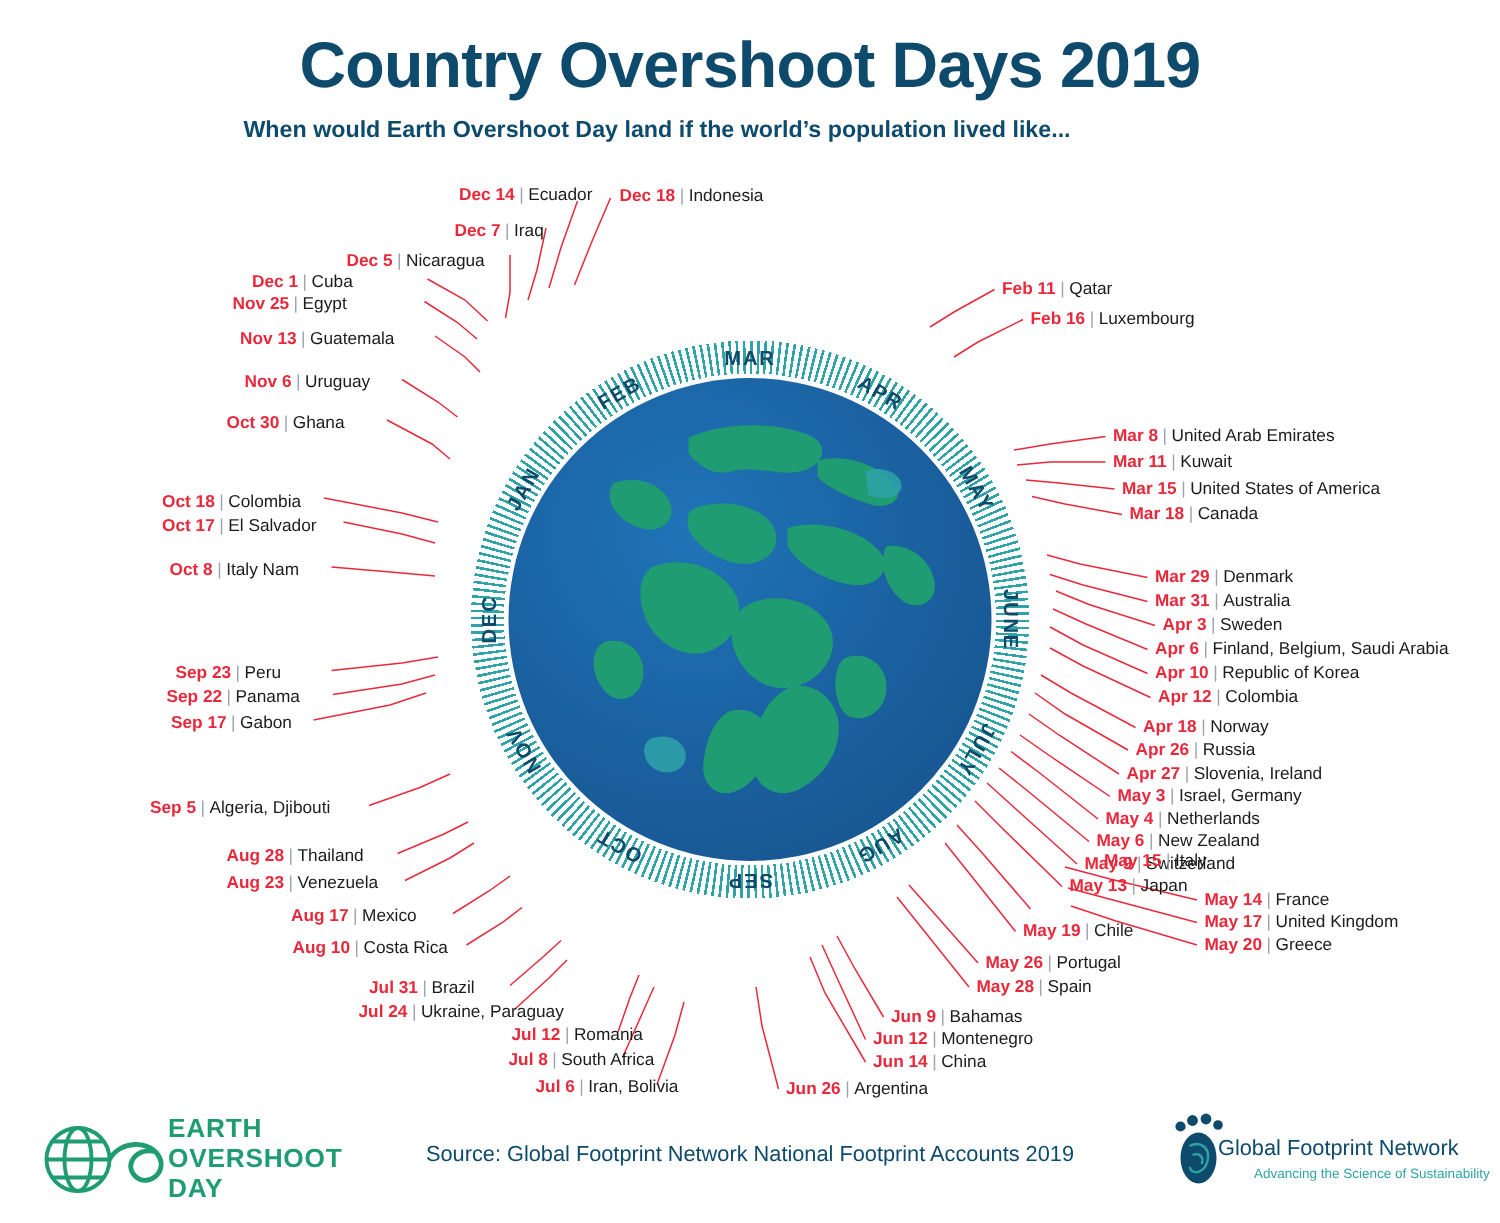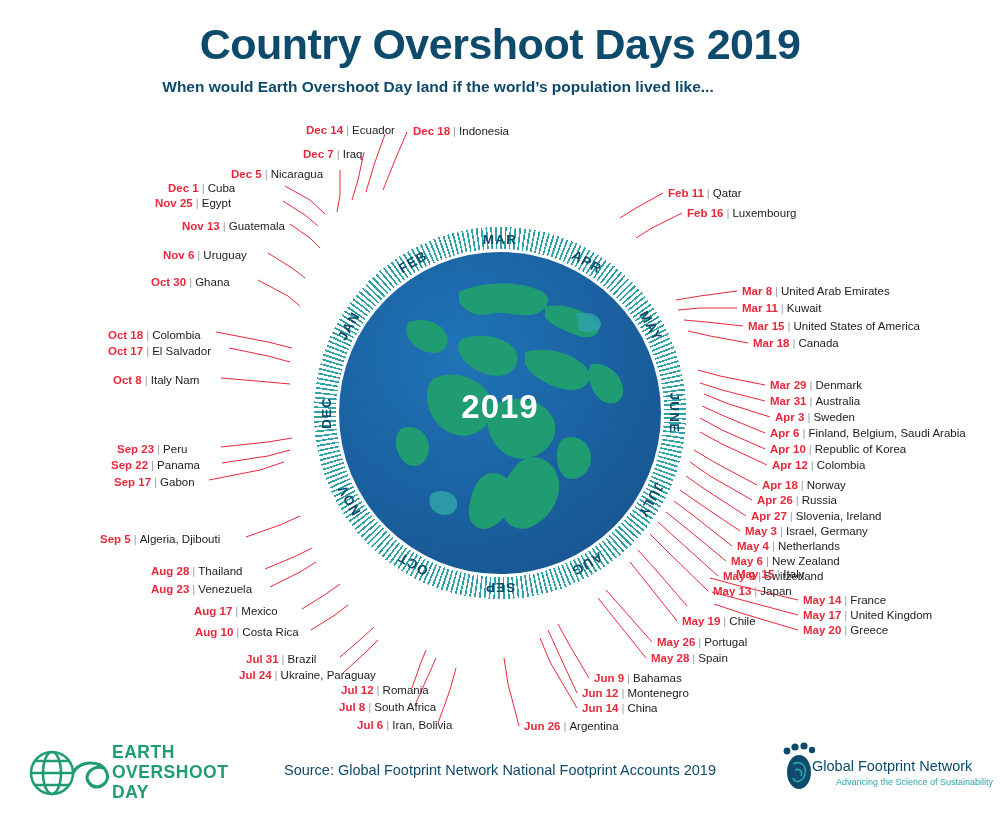--- a/index.html
+++ b/index.html
@@ -157,21 +157,20 @@
         <path d="M148,222 C162,218 174,228 174,242 C174,258 162,272 150,276 C138,280 128,270 130,256 C132,240 138,226 148,222 Z"></path>
         <path d="M226,186 C240,182 252,192 252,206 C252,220 240,230 228,226 C216,222 214,190 226,186 Z"></path>
         <path d="M64,176 C78,172 90,182 90,196 C90,210 78,218 68,212 C56,204 52,182 64,176 Z"></path>
       </g>
       <g fill="#2fa3a8" opacity="0.85">
         <path d="M238,62 C250,58 262,64 262,72 C262,80 250,82 240,78 Z"></path>
         <path d="M96,240 C108,236 120,244 118,254 C116,264 102,266 94,258 C88,250 90,242 96,240 Z"></path>
       </g>
     </svg>
   </div>
-  <div class="year">2019</div>
   <div class="mlabel" id="month-ring">
       <span style="left: -150.688px; top: -87px; transform: translate(-50%, -50%) rotate(-60deg);">JAN</span>
       <span style="left: -87px; top: -150.688px; transform: translate(-50%, -50%) rotate(-30deg);">FEB</span>
       <span style="left: 0px; top: -174px; transform: translate(-50%, -50%) rotate(0deg);">MAR</span>
       <span style="left: 87px; top: -150.688px; transform: translate(-50%, -50%) rotate(30deg);">APR</span>
       <span style="left: 150.688px; top: -87px; transform: translate(-50%, -50%) rotate(60deg);">MAY</span>
       <span style="left: 174px; top: -1.06544e-14px; transform: translate(-50%, -50%) rotate(90deg);">JUNE</span>
       <span style="left: 150.688px; top: 87px; transform: translate(-50%, -50%) rotate(120deg);">JULY</span>
       <span style="left: 87px; top: 150.688px; transform: translate(-50%, -50%) rotate(150deg);">AUG</span>
       <span style="left: 2.13089e-14px; top: 174px; transform: translate(-50%, -50%) rotate(180deg);">SEP</span>
@@ -180,21 +179,21 @@
       <span style="left: -174px; top: 3.19633e-14px; transform: translate(-50%, -50%) rotate(270deg);">DEC</span>
     </div>
 </div>
 
 <div id="labels-left">
     <div class="lbl" style="left: 306px; top: 124px;"><span class="d">Dec 14</span><span class="sep">|</span><span>Ecuador</span></div>
     <div class="lbl" style="left: 303px; top: 148px;"><span class="d">Dec 7</span><span class="sep">|</span><span>Iraq</span></div>
     <div class="lbl" style="left: 231px; top: 168px;"><span class="d">Dec 5</span><span class="sep">|</span><span>Nicaragua</span></div>
     <div class="lbl" style="left: 168px; top: 182px;"><span class="d">Dec 1</span><span class="sep">|</span><span>Cuba</span></div>
     <div class="lbl" style="left: 155px; top: 197px;"><span class="d">Nov 25</span><span class="sep">|</span><span>Egypt</span></div>
-    <div class="lbl" style="left: 160px; top: 220px; margin-left: 22px;"><span class="d">Nov 13</span><span class="sep">|</span><span>Guatemala</span></div>
+    <div class="lbl" style="left: 160px; top: 220px;"><span class="d">Nov 13</span><span class="sep">|</span><span>Guatemala</span></div>
     <div class="lbl" style="left: 163px; top: 249px;"><span class="d">Nov 6</span><span class="sep">|</span><span>Uruguay</span></div>
     <div class="lbl" style="left: 151px; top: 276px;"><span class="d">Oct 30</span><span class="sep">|</span><span>Ghana</span></div>
     <div class="lbl" style="left: 108px; top: 329px;"><span class="d">Oct 18</span><span class="sep">|</span><span>Colombia</span></div>
     <div class="lbl" style="left: 108px; top: 345px;"><span class="d">Oct 17</span><span class="sep">|</span><span>El Salvador</span></div>
     <div class="lbl" style="left: 113px; top: 374px;"><span class="d">Oct 8</span><span class="sep">|</span><span>Italy Nam</span></div>
     <div class="lbl" style="left: 117px; top: 443px;"><span class="d">Sep 23</span><span class="sep">|</span><span>Peru</span></div>
     <div class="lbl" style="left: 111px; top: 459px;"><span class="d">Sep 22</span><span class="sep">|</span><span>Panama</span></div>
     <div class="lbl" style="left: 114px; top: 476px;"><span class="d">Sep 17</span><span class="sep">|</span><span>Gabon</span></div>
     <div class="lbl" style="left: 100px; top: 533px;"><span class="d">Sep  5</span><span class="sep">|</span><span>Algeria, Djibouti</span></div>
     <div class="lbl" style="left: 151px; top: 565px;"><span class="d">Aug 28</span><span class="sep">|</span><span>Thailand</span></div>

